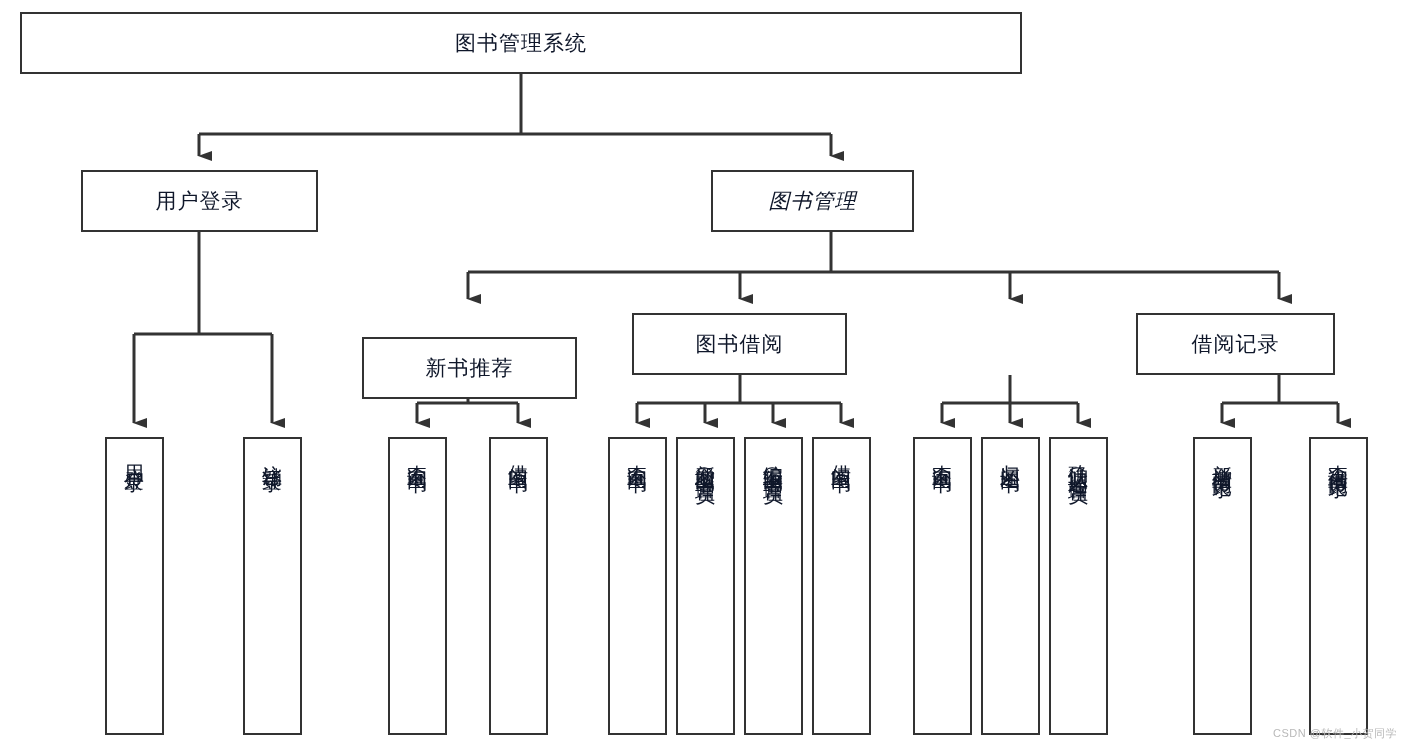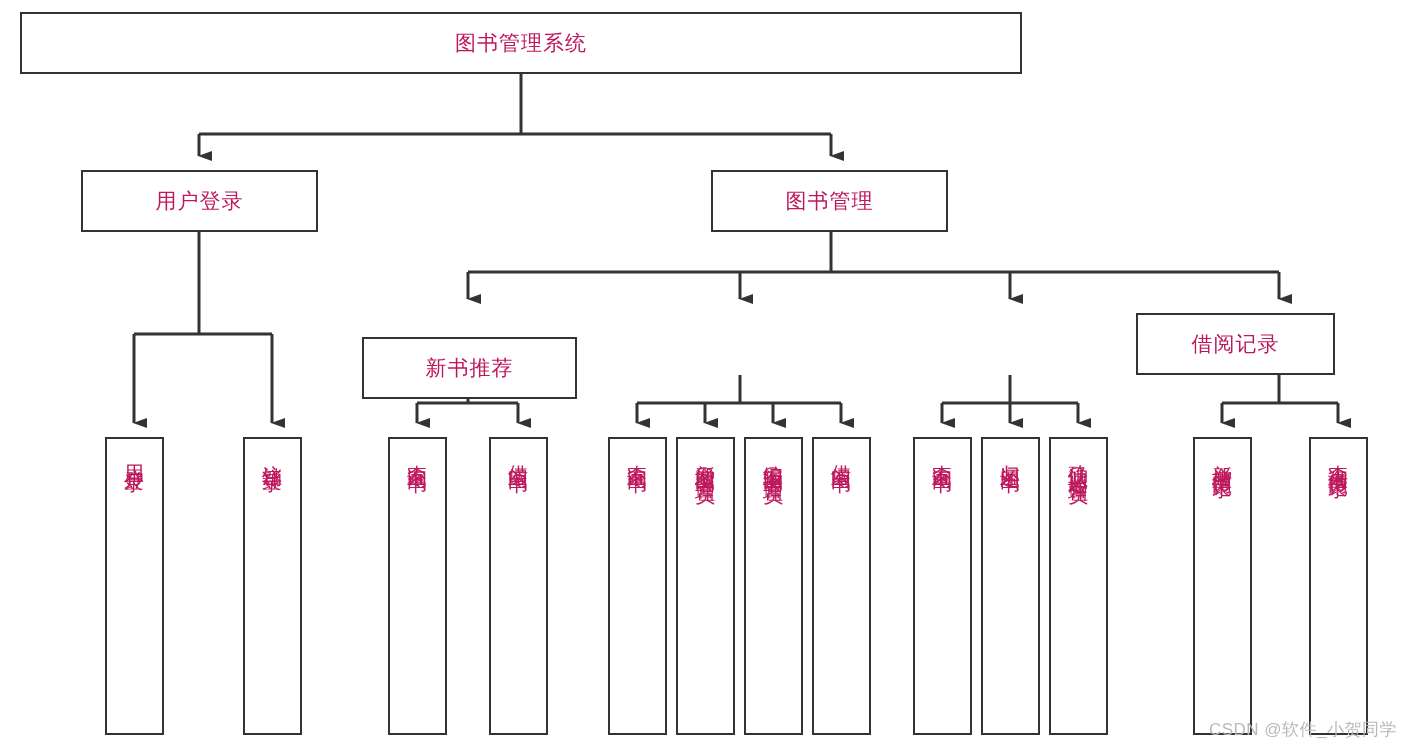--- a/index.html
+++ b/index.html
@@ -30,21 +30,21 @@
     position: absolute;
     box-sizing: border-box;
     background: #ffffff;
     border: 2px solid #333333;
     display: flex;
     align-items: center;
     justify-content: center;
     z-index: 2;
   }
   .node .label {
-    color: #be185d;
+    color: #0f172a;
     font-size: 21px;
     line-height: 1.25;
     letter-spacing: 1px;
     white-space: nowrap;
     text-align: center;
   }
   
   .node.horiz .label {
     writing-mode: horizontal-tb;
   }
@@ -59,21 +59,21 @@
     text-orientation: upright;
     font-size: 20px;
     letter-spacing: 3px;
     line-height: 1;
   }
   
   #watermark {
     position: absolute;
     right: 8px;
     bottom: 6px;
-    font-size: 17px;
+    font-size: 11px;
     color: #b9b9b9;
     letter-spacing: 0.5px;
     z-index: 5;
     white-space: nowrap;
     pointer-events: none;
   }
 </style>
 </head>
 <body>
 
@@ -130,28 +130,31 @@
   </svg>
 
   <div class="node horiz" style="left:20px; top:12px; width:1002px; height:62px;">
     <span class="label">图书管理系统</span>
   </div>
 
   <div class="node horiz" style="left:81px; top:170px; width:237px; height:62px;">
     <span class="label">用户登录</span>
   </div>
 
-  <div class="node horiz" style="left:711px; top:170px; width:237px; height:62px;">
+  <div class="node horiz" style="left:711px; top:170px; width:203px; height:62px;font-style:italic;">
     <span class="label">图书管理</span>
   </div>
 
   <div class="node horiz" style="left:362px; top:313px; width:215px; height:62px;margin-top:24px;">
     <span class="label">新书推荐</span>
   </div>
 
+  <div class="node horiz" style="left:632px; top:313px; width:215px; height:62px;">
+    <span class="label">图书借阅</span>
+  </div>
 
 
   <div class="node horiz" style="left:1136px; top:313px; width:199px; height:62px;">
     <span class="label">借阅记录</span>
   </div>
 
   <div class="node vert" style="left:105px; top:437px; width:59px; height:298px;">
     <span class="label">用户登录</span>
   </div>
 

